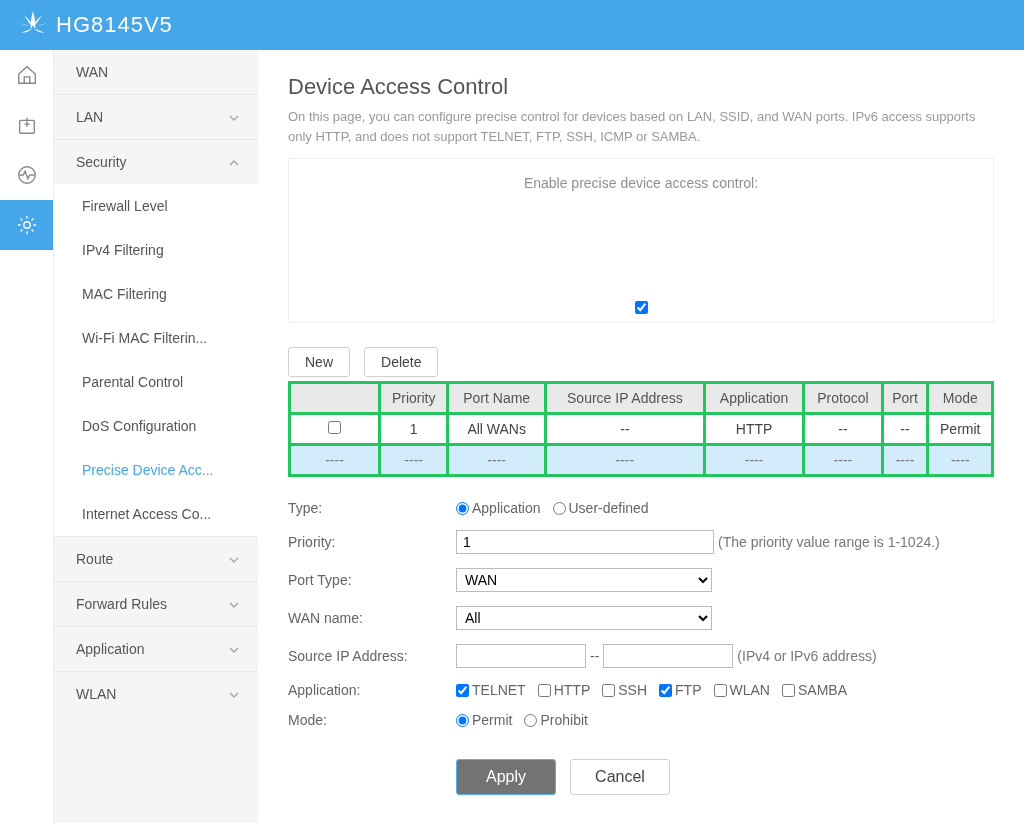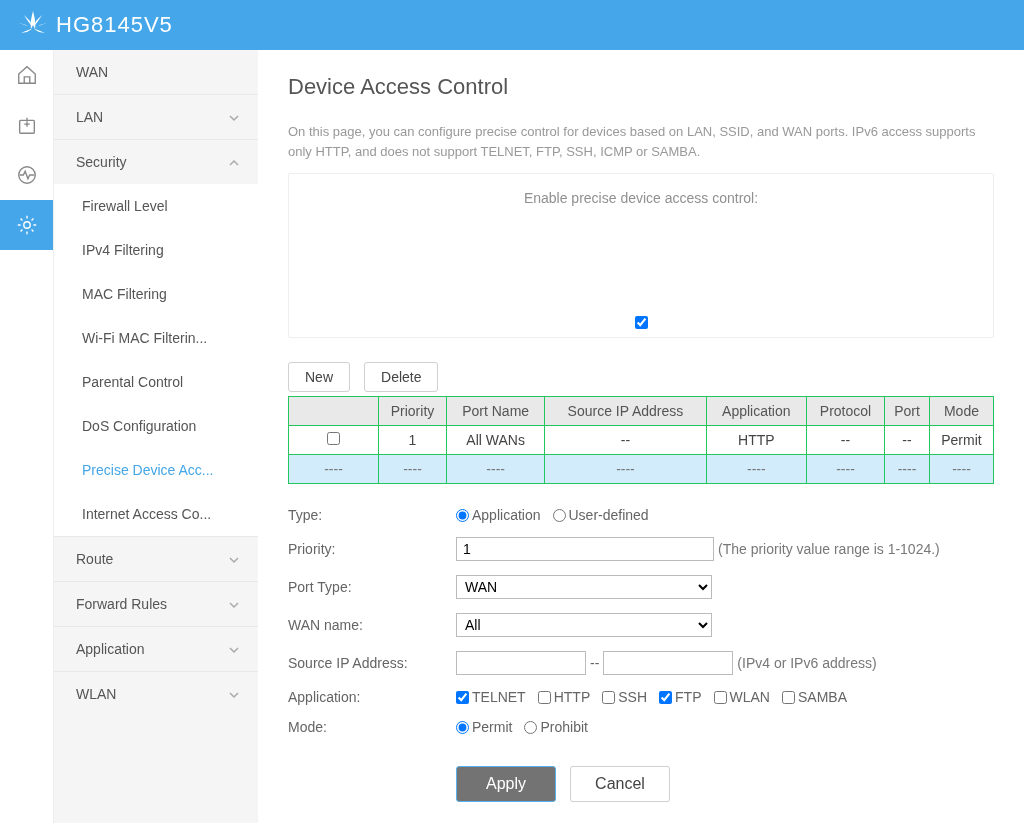--- a/index.html
+++ b/index.html
@@ -24,34 +24,34 @@
     .sidebar { width: 204px; background: #f5f5f5; min-height: 773px; }
     .sidebar .nav-item { padding: 14px 18px 14px 22px; border-top: 1px solid #e8e8e8; color: #555; cursor: pointer; display: flex; justify-content: space-between; align-items: center; }
     .sidebar .nav-item:first-child { border-top: none; }
     .chev { width: 12px; height: 12px; }
     .chev svg { stroke: #aaa; stroke-width: 1.5; fill: none; }
     .sidebar .sub { background: #fff; }
     .sidebar .sub .sub-item { padding: 14px 18px 14px 28px; color: #555; cursor: pointer; font-size: 14px; white-space: nowrap; overflow: hidden; text-overflow: ellipsis; }
     .sidebar .sub .sub-item.active { color: #45a7e9; }
 
     .main { flex: 1; padding: 24px 30px; }
-    .page-title { font-size: 22px; color: #555; margin-bottom: 22px; }
+    .page-title { font-size: 22px; color: #555; margin-bottom: 7px; }
     .page-desc { color: #999; font-size: 13px; line-height: 1.5; padding: 0 4px 12px 0; }
 
     .panel { border: 1px solid #eee; border-radius: 2px; padding: 16px 18px 8px; margin-bottom: 24px; display: flex; align-items: center; gap: 110px; flex-direction: column; }
     .panel label { color: #909090; }
 
     .btn { background: #fff; border: 1px solid #d0d0d0; padding: 6px 16px; border-radius: 3px; cursor: pointer; font-size: 14px; color: #444; }
     .btn.primary { background: #737373; color: #fff; border-color: #56b1ec; min-width: 100px; font-size: 16px; padding: 8px 16px; }
     .btn.secondary { min-width: 100px; font-size: 16px; padding: 8px 16px; }
     .btn-row { display: flex; gap: 14px; margin-bottom: 4px; }
     .action-row { display: flex; gap: 14px; justify-content: flex-start; margin-top: 24px; padding-left: 168px; }
 
     table.grid { width: 100%; border-collapse: collapse; margin-bottom: 16px; }
-    table.grid th, table.grid td { border: 1px solid #22c55e; padding: 6px 4px; text-align: center; font-weight: normal; font-size: 14px; }
+    table.grid th, table.grid td { border: 3px solid #22c55e; padding: 6px 4px; text-align: center; font-weight: normal; font-size: 14px; }
     table.grid th { background: #e9e9e9; color: #555; }
     table.grid tr.empty td { background: #d2ecfc; color: #777; }
 
     .form { margin-top: 0; }
     .form-row { display: flex; align-items: center; padding: 7px 0; color: #656565; }
     .form-row .lbl { width: 168px; flex-shrink: 0; }
     .form-row .ctrl { flex: 1; display: flex; align-items: center; flex-wrap: wrap; gap: 4px; }
     .form-row .hint { color: #787878; font-size: 14px; }
     .form-row input[type=text] { border: 1px solid #bbb; height: 24px; padding: 0 6px; font-size: 14px; }
     .form-row select { border: 1px solid #bbb; height: 24px; font-size: 14px; background: #fff; min-width: 256px; padding: 0 4px; }

